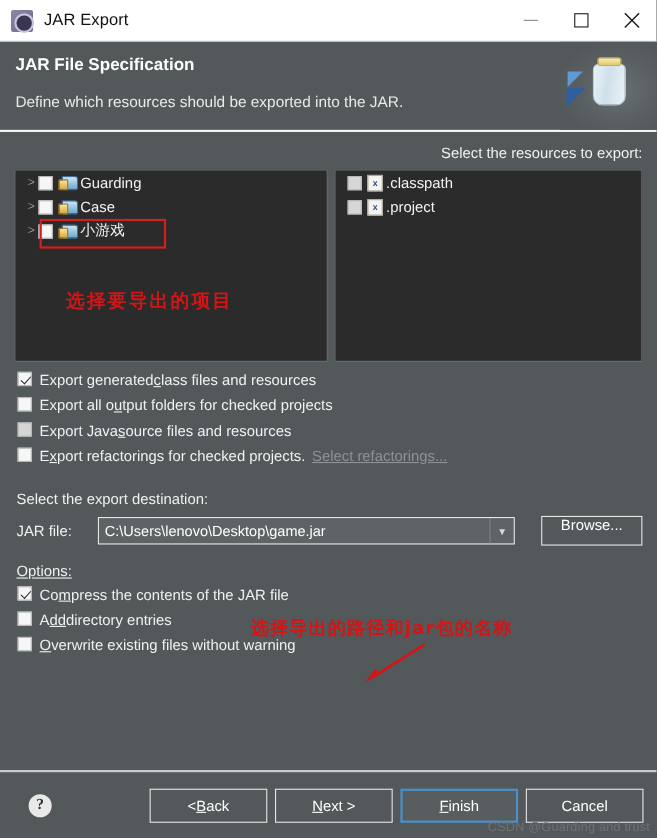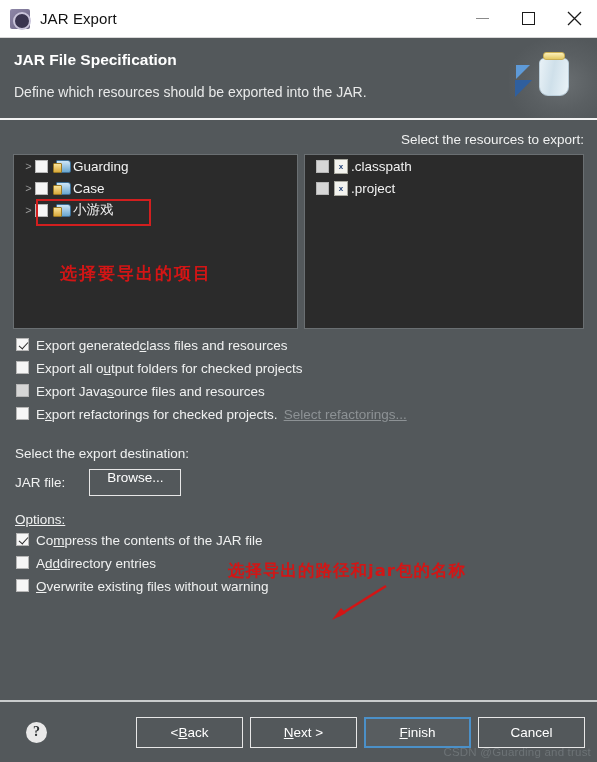--- a/index.html
+++ b/index.html
@@ -384,20 +384,24 @@
     <div class="annot annot-2">选择导出的路径和jar包的名称</div>
     <svg class="arrow-svg" width="60" height="40">
       <line x1="56" y1="4" x2="8" y2="34" stroke="#d31515" stroke-width="2.6"></line>
       <polygon points="2,38 16,31 11,26" fill="#d31515"></polygon>
     </svg>
 
     <div class="dest-label">Select the export destination:</div>
 
     <div class="jar-row">
       <span class="lbl">JAR file:</span>
+      <div class="combo">
+        <span class="val">C:\Users\lenovo\Desktop\game.jar</span>
+        <span class="arrow">▼</span>
+      </div>
       <div class="btn btn-browse">
         <span>Browse...</span>
       </div>
     </div>
 
     <div class="options-label">Options:</div>
 
     <div class="opt-row">
       <span class="cbox checked"></span>
       <span>Co</span>

